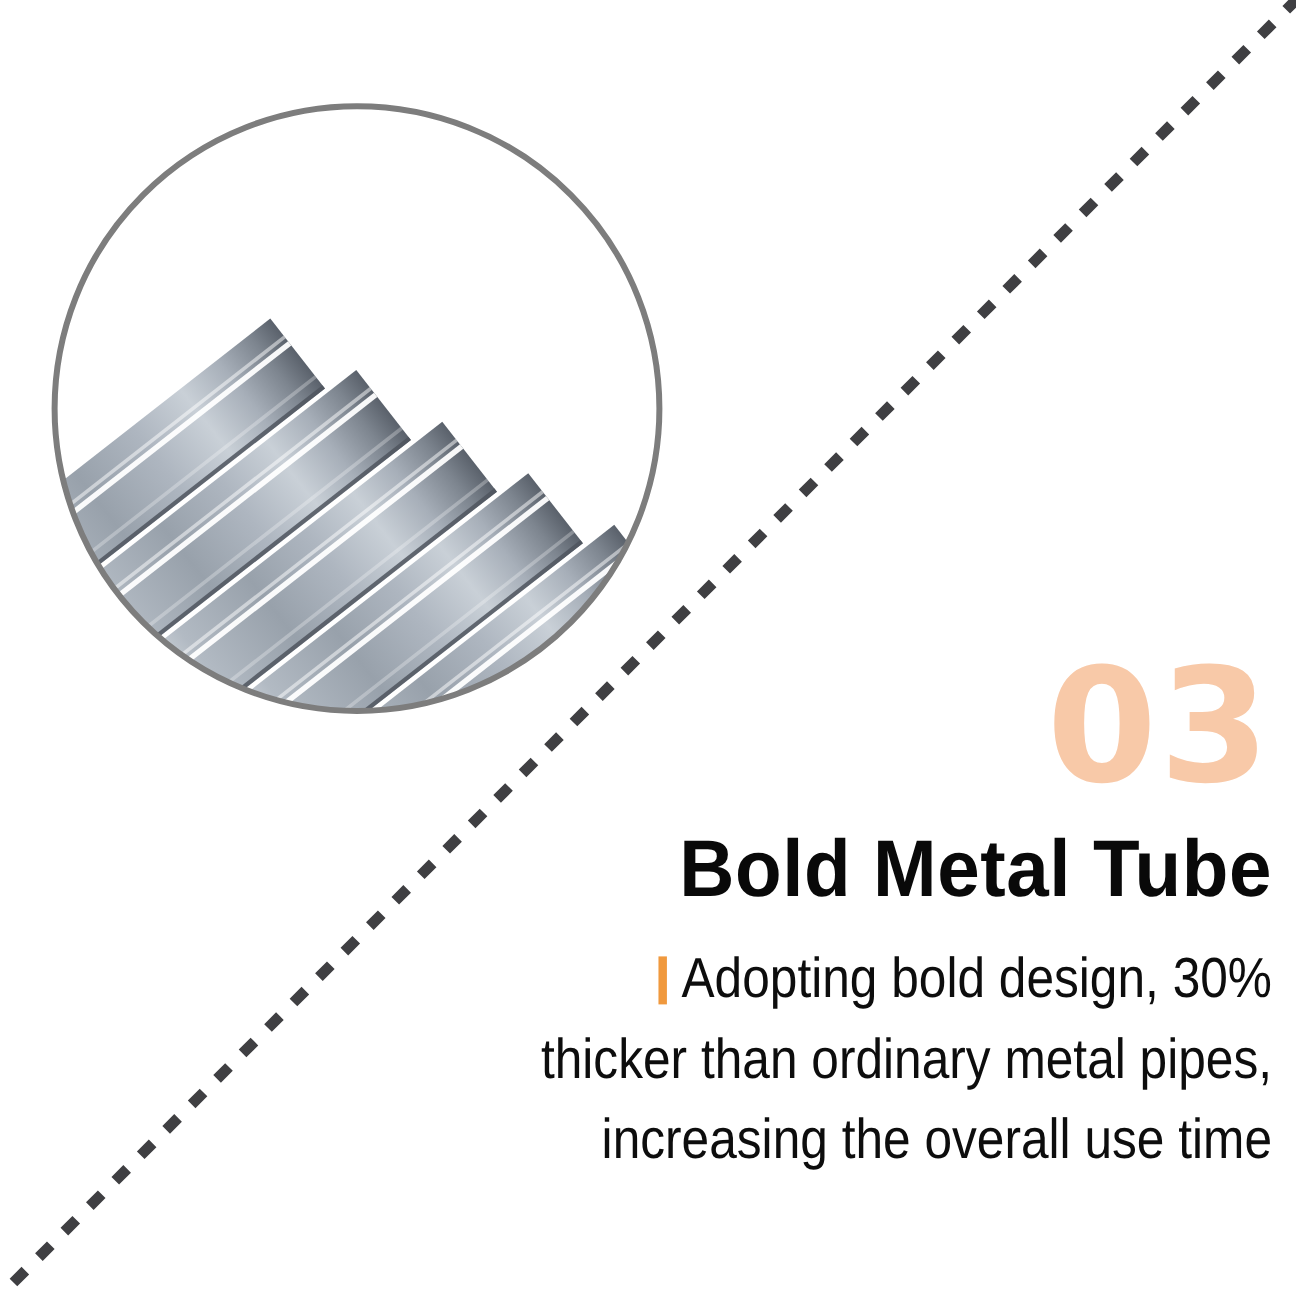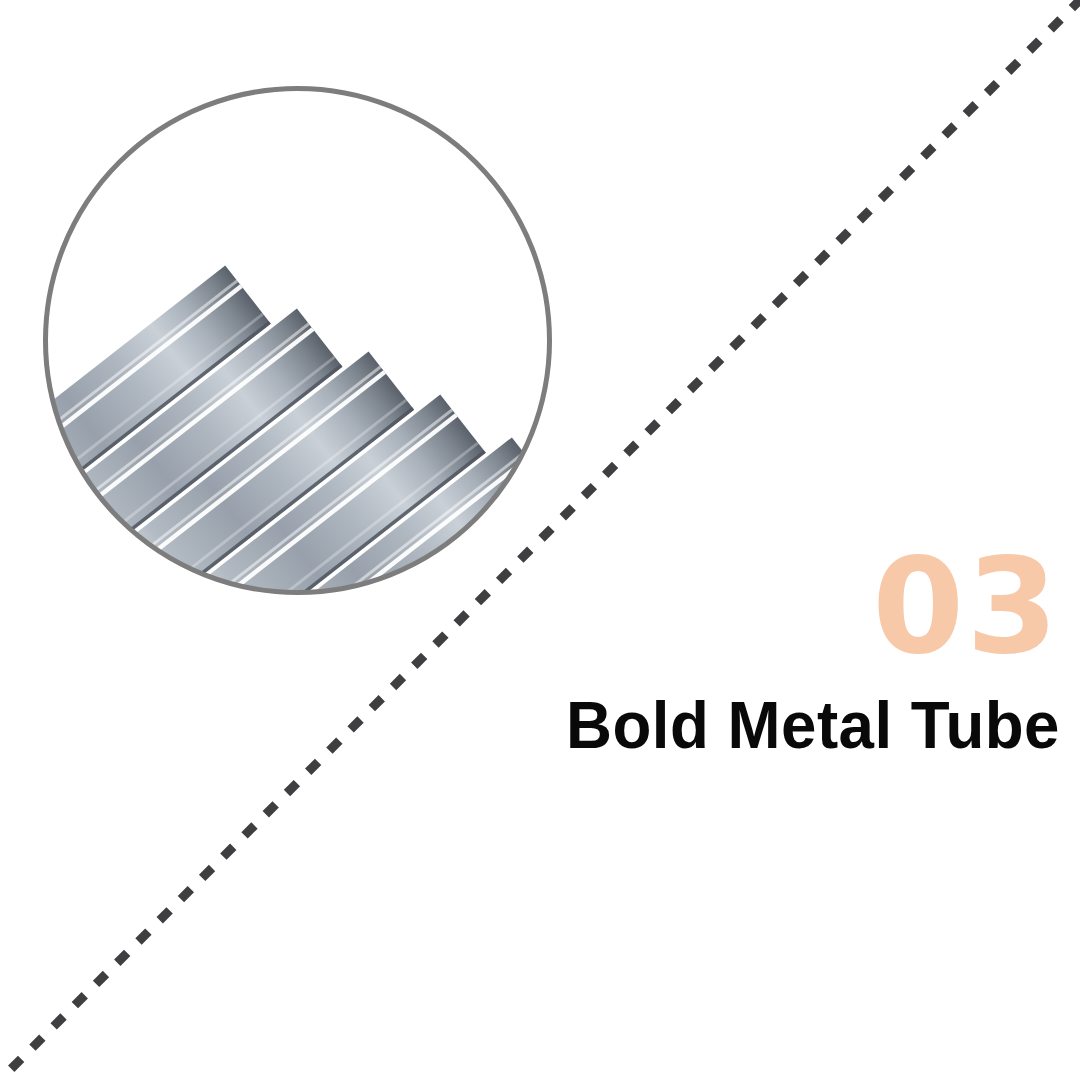--- a/index.html
+++ b/index.html
@@ -232,15 +232,23 @@
 
     <circle cx="255.5" cy="255.5" r="252" fill="none" stroke="#7d7d7d" stroke-width="5"></circle>
   </svg>
 
   <div id="text-col">
 
     <div id="step-number" style="color: rgb(248, 201, 168);">03</div>
 
     <h1 id="title" style="color: rgb(9, 9, 9);">Bold Metal Tube</h1>
 
+    <div id="desc-block">
+      <div class="desc-line desc-line-first">
+        <span id="accent-bar" style="background: rgb(240, 153, 62);"></span>
+        <span>Adopting bold design, 30%</span>
+      </div>
+      <div class="desc-line">thicker than ordinary metal pipes,</div>
+      <div class="desc-line">increasing the overall use time</div>
+    </div>
 
   </div>
 </div>
 
 </body></html>

